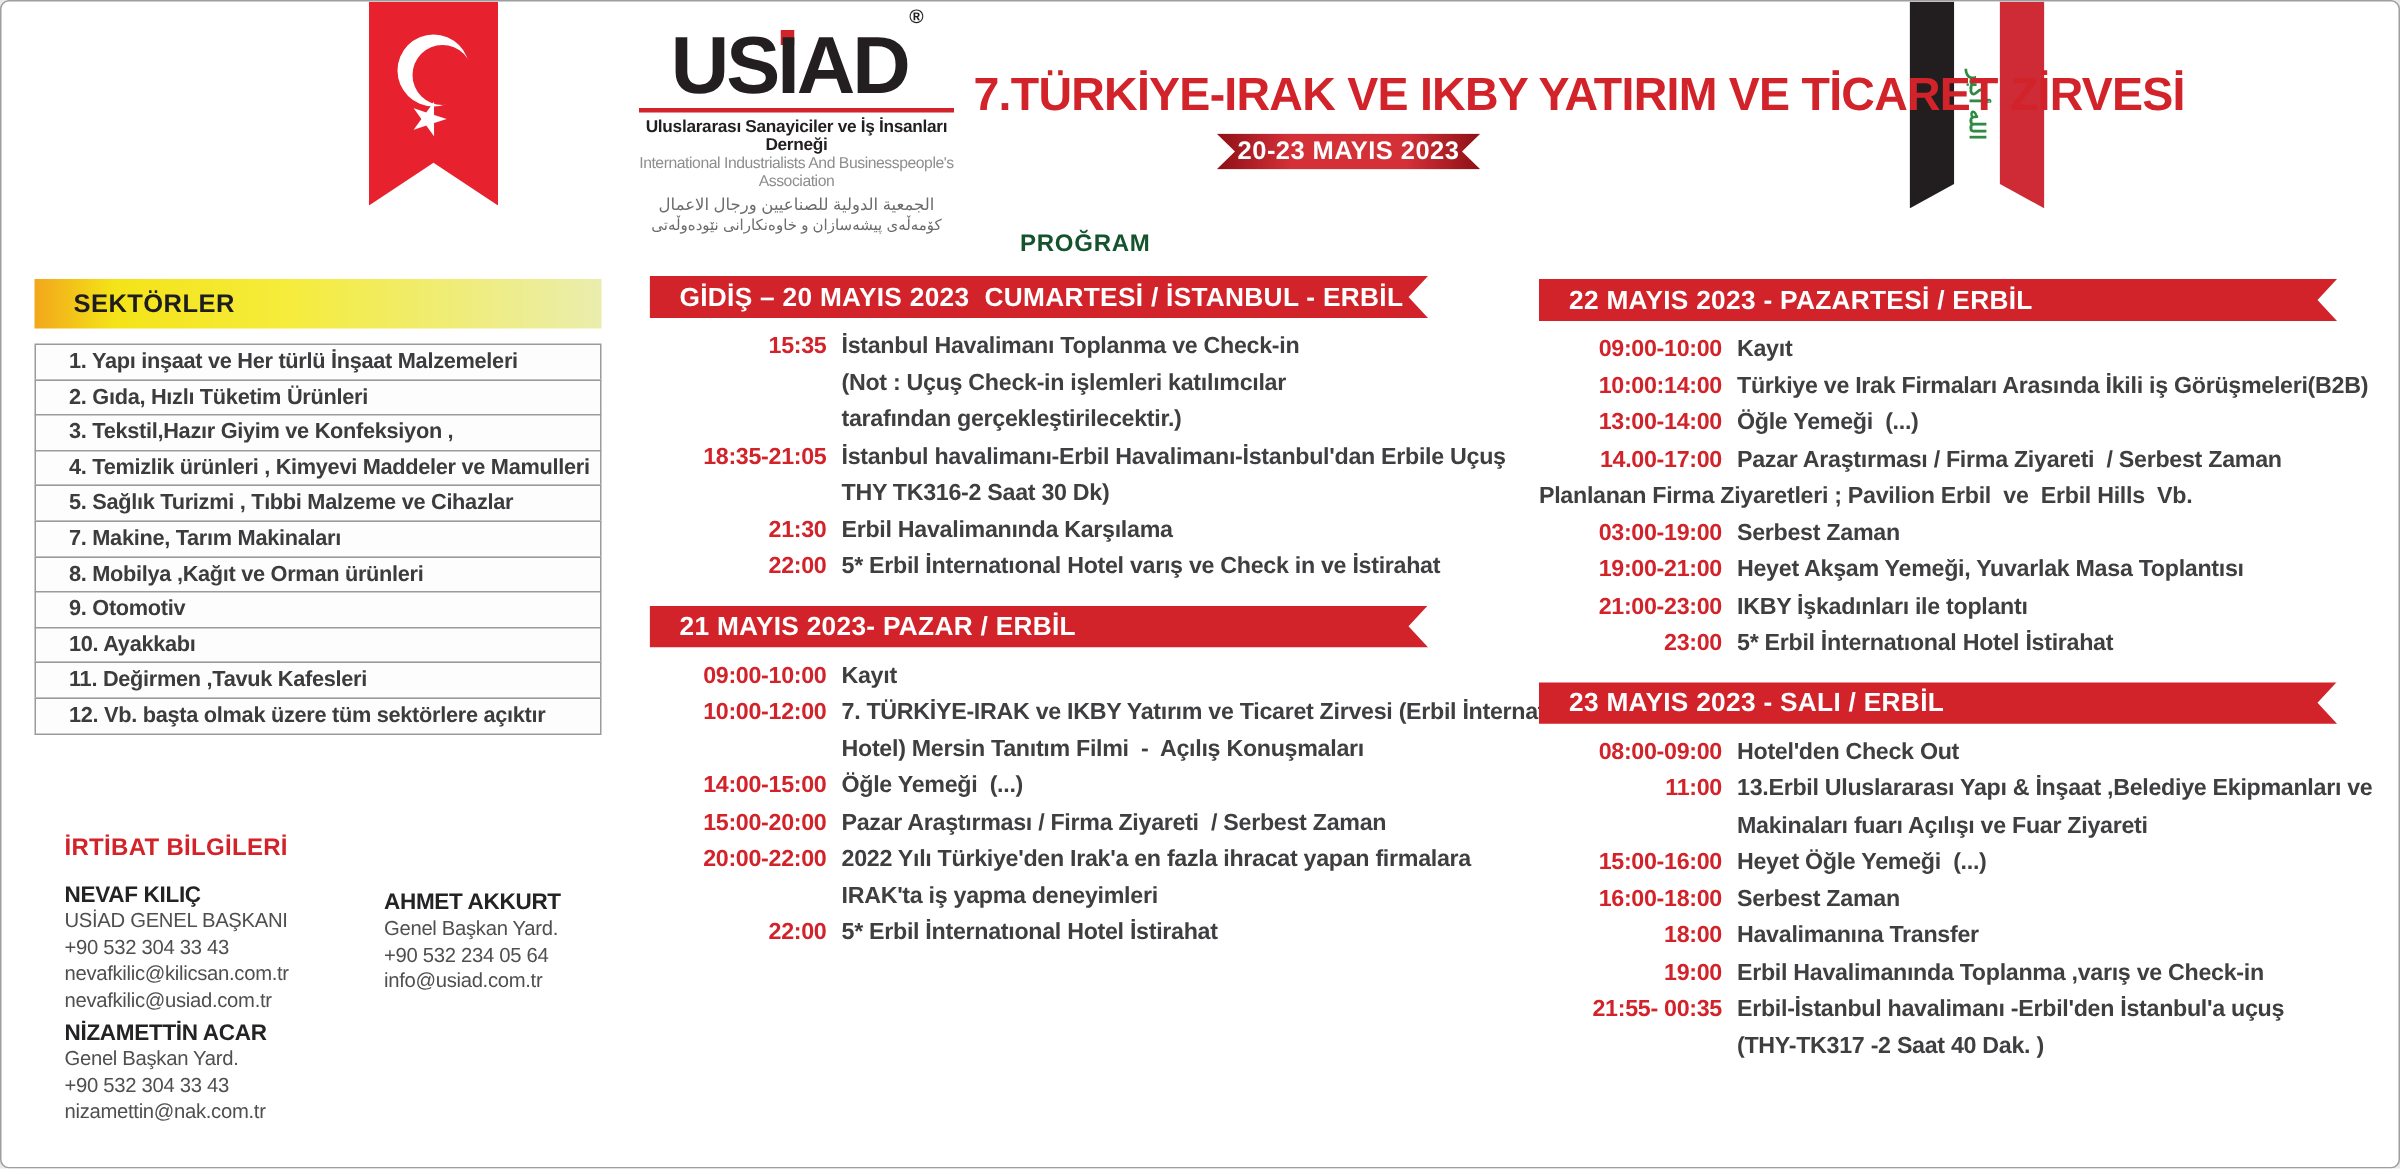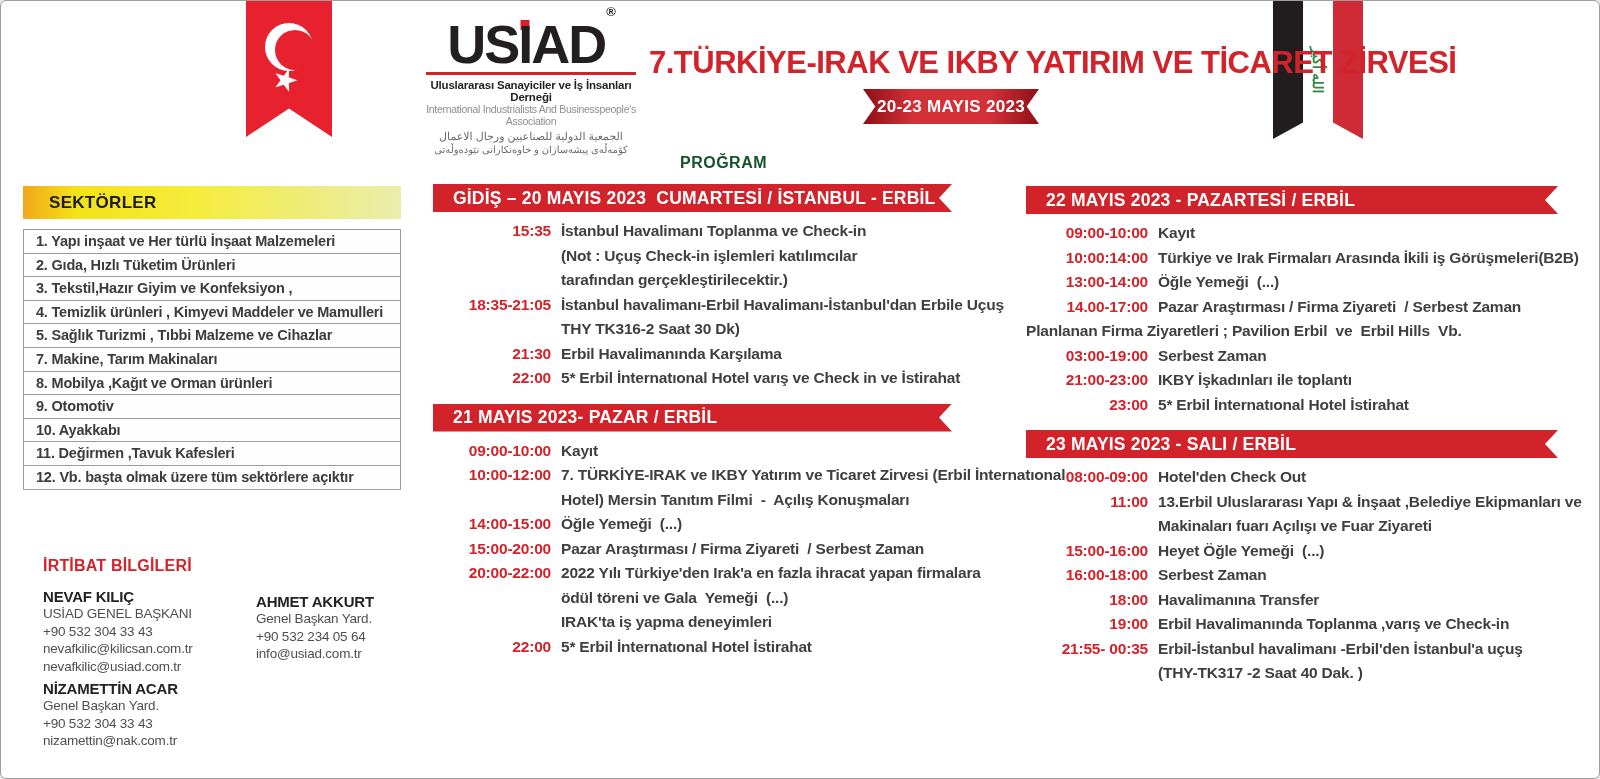--- a/index.html
+++ b/index.html
@@ -37,36 +37,36 @@
   .brand .bi .iglyph { position:relative; top:0; }
   .brand sup { font-size:13px; font-weight:700; position:relative; top:-28px; left:1px; letter-spacing:0; }
   .logo-rule { height:3px; background:var(--red); margin:1px 10px 4px; }
   .logo-l1 { font-size:11.5px; font-weight:bold; color:#231f20; letter-spacing:-0.2px; }
   .logo-l2 { font-size:10.5px; color:#8e8e90; letter-spacing:-0.3px; }
   .logo-l3 { font-size:11px; color:#6b6b6d; margin-top:3px; }
   .logo-l4 { font-size:10px; color:#6b6b6d; margin-top:1px; }
   
   .main-title { position:absolute; left:648px; top:44px; color:var(--red);
     font-size:31px; font-weight:900; letter-spacing:-0.5px; white-space:nowrap; }
-  .date-ribbon { position:absolute; left:862px; top:88px; width:176px; height:35px;
+  .date-ribbon { position:absolute; left:810px; top:88px; width:176px; height:24px;
     background:linear-gradient(90deg,#8E1016,#D33038 28%,#D33038 72%,#8E1016);
     clip-path:polygon(0 0,100% 0,93% 50%,100% 100%,0 100%,7% 50%);
     color:#fff; font-weight:800; font-size:17px; display:flex; align-items:center;
     justify-content:center; letter-spacing:0.3px; }
   
   .prog-heading { position:absolute; left:630px; top:153px; width:185px; text-align:center;
     font-size:16px; font-weight:700; color:#14532d; letter-spacing:0.5px; }
   
   .sector-band { position:absolute; left:22px; top:185px; width:378px; height:33px;
     background:linear-gradient(90deg,var(--yellow_start) 0%,var(--yellow_mid) 14%,#F5EC3C 45%,var(--yellow_end) 100%);
     display:flex; align-items:center; padding-left:26px; font-size:17px; font-weight:800;
     color:#1d1d1f; letter-spacing:0.3px; }
   .sector-list { position:absolute; left:22px; top:228px; width:378px; }
   .sector-item { height:24.6px; line-height:23px; background:#fdfdfd;
-    border:1px solid #9b9b9b; margin-top:-1px; padding-left:12px; font-size:14.5px;
+    border:1px solid #9b9b9b; margin-top:-1px; padding-left:22px; font-size:14.5px;
     font-weight:700; color:#3c3c3e; letter-spacing:-0.2px; }
   .sector-item:first-child { margin-top:0; }
   
   .contact-heading { position:absolute; left:42px; top:556px; font-size:16px;
     font-weight:800; color:var(--red); letter-spacing:0.2px; }
   .contact-col { position:absolute; width:215px; }
   .contact-col.c1 { left:42px; top:582px; }
   .contact-col.c2 { left:255px; top:587px; }
   .cname { font-size:15px; font-weight:800; color:#232325; margin-top:5px; letter-spacing:-0.2px; }
   .cline { font-size:13.5px; color:#4f4f51; line-height:17.5px; letter-spacing:-0.2px; }
@@ -219,21 +219,20 @@
           <div class="prow">
             <div class="ptime">15:00-20:00</div>
             <div class="ptext">
               <div>Pazar Araştırması / Firma Ziyareti  / Serbest Zaman</div>
             </div>
           </div>
           <div class="prow">
             <div class="ptime">20:00-22:00</div>
             <div class="ptext">
               <div>2022 Yılı Türkiye'den Irak'a en fazla ihracat yapan firmalara</div>
-              <div>ödül töreni ve Gala  Yemeği  (...)</div>
               <div>IRAK'ta iş yapma deneyimleri</div>
             </div>
           </div>
           <div class="prow">
             <div class="ptime">22:00</div>
             <div class="ptext">
               <div>5* Erbil İnternatıonal Hotel İstirahat</div>
             </div>
           </div>
         </div>
@@ -268,20 +267,26 @@
             </div>
           </div>
           <div class="prow-full">Planlanan Firma Ziyaretleri ; Pavilion Erbil  ve  Erbil Hills  Vb.</div>
           <div class="prow">
             <div class="ptime">03:00-19:00</div>
             <div class="ptext">
               <div>Serbest Zaman</div>
             </div>
           </div>
           <div class="prow">
+            <div class="ptime">19:00-21:00</div>
+            <div class="ptext">
+              <div>Heyet Akşam Yemeği, Yuvarlak Masa Toplantısı</div>
+            </div>
+          </div>
+          <div class="prow">
             <div class="ptime">21:00-23:00</div>
             <div class="ptext">
               <div>IKBY İşkadınları ile toplantı</div>
             </div>
           </div>
           <div class="prow">
             <div class="ptime">23:00</div>
             <div class="ptext">
               <div>5* Erbil İnternatıonal Hotel İstirahat</div>
             </div>

